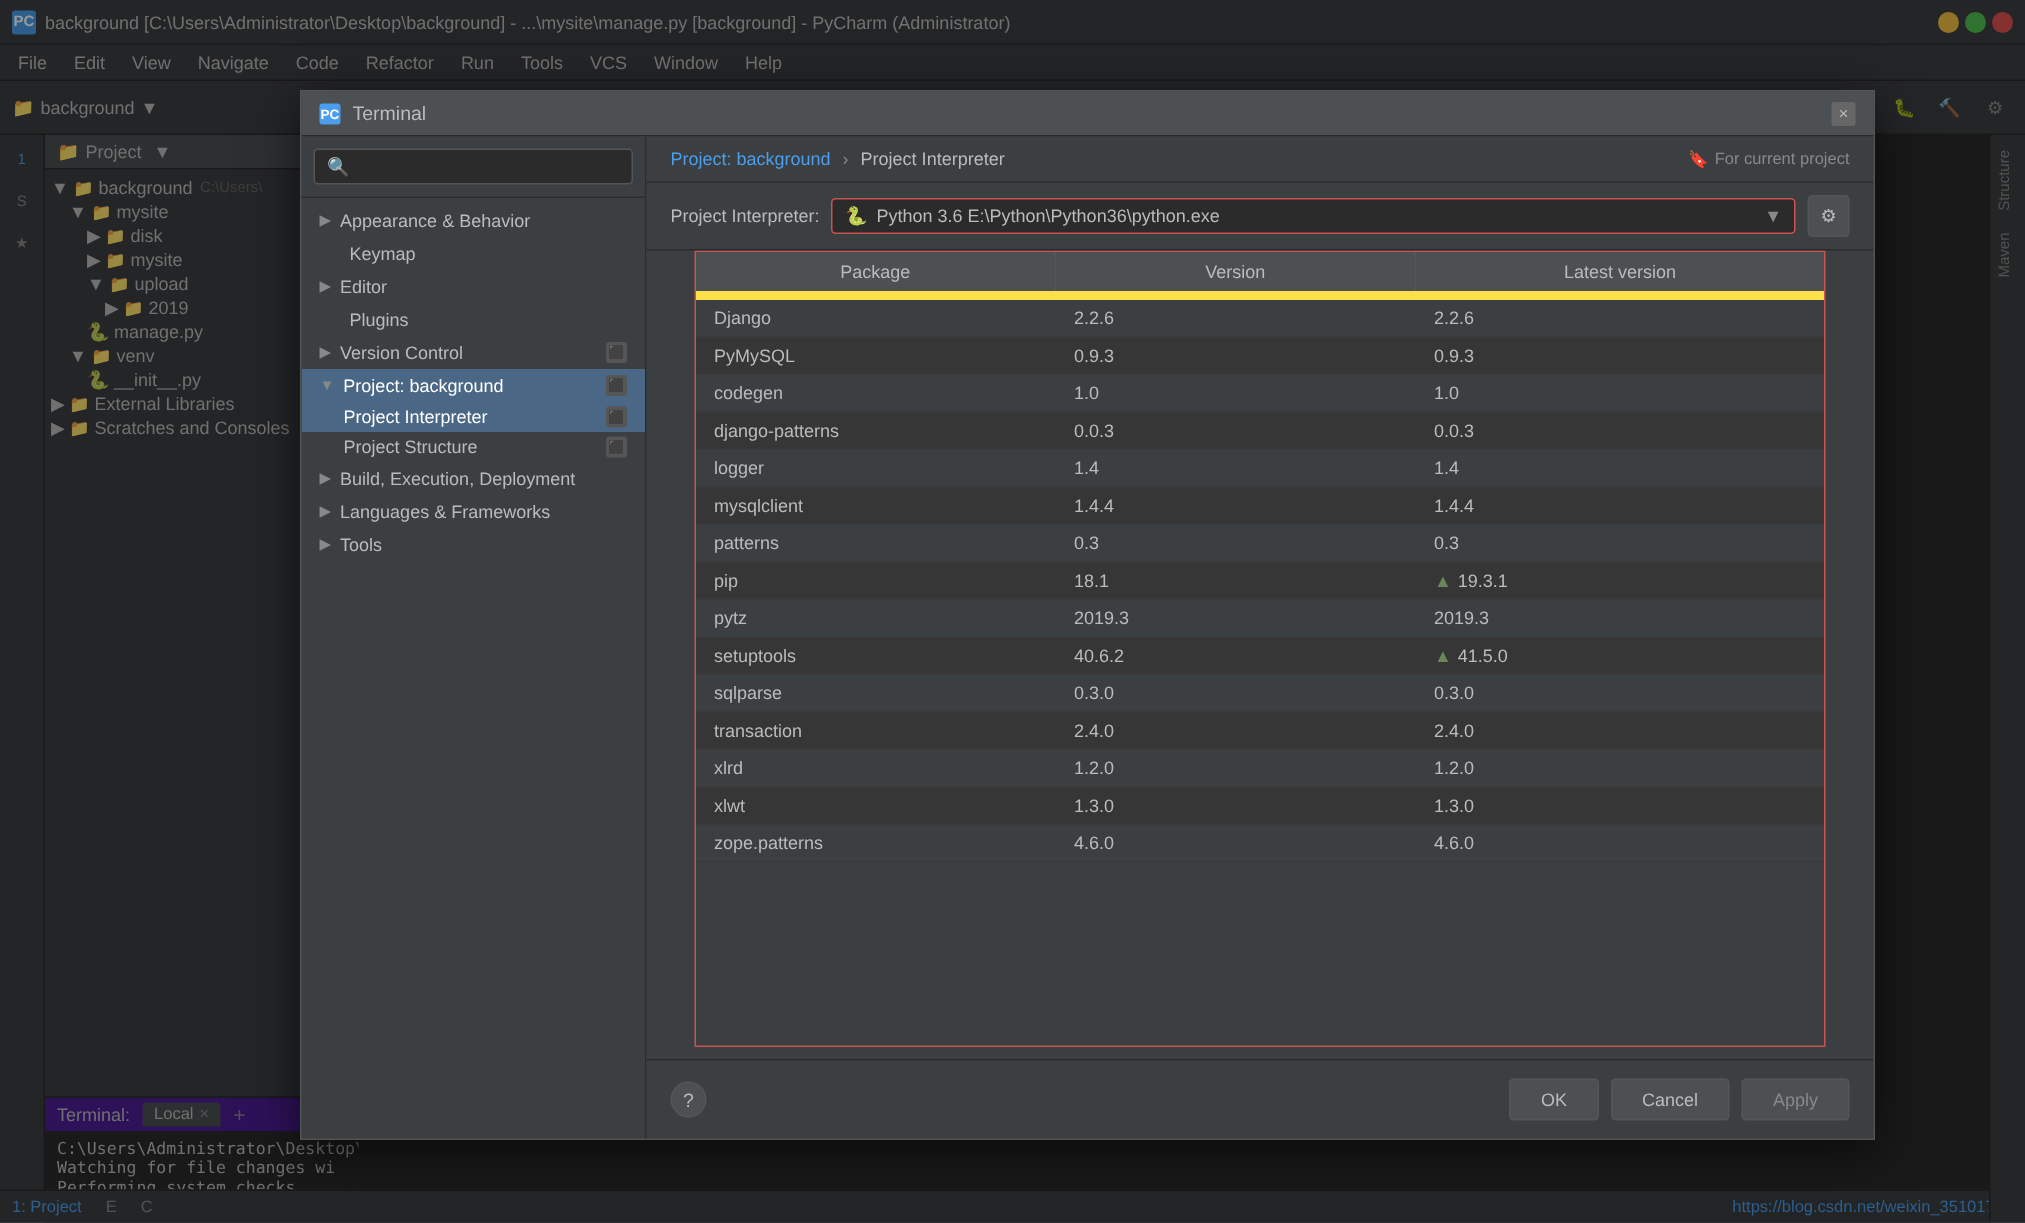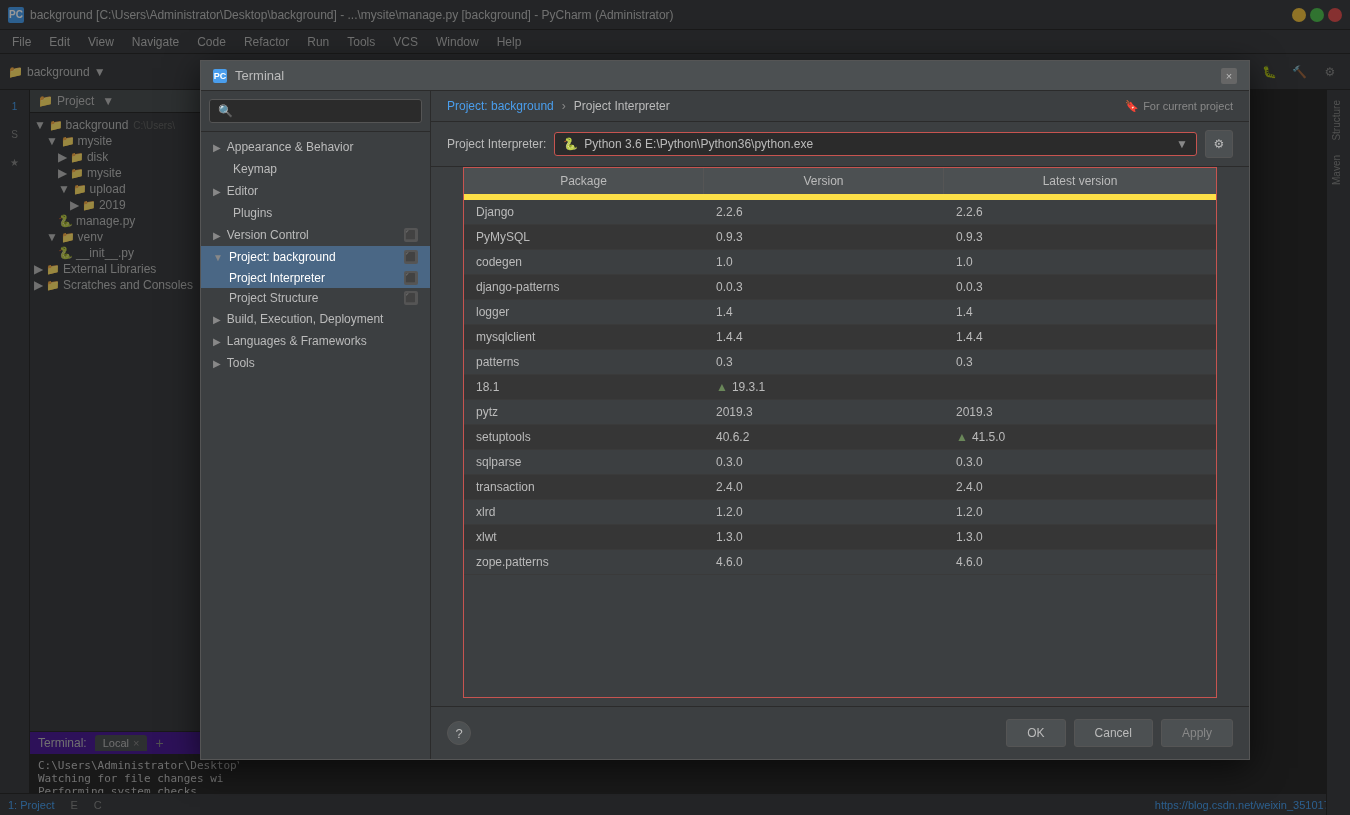--- a/index.html
+++ b/index.html
@@ -823,20 +823,21 @@
                 <div class="package-cell">mysqlclient</div>
                 <div class="package-cell">1.4.4</div>
                 <div class="package-cell">1.4.4</div>
               </div>
               <div class="package-row">
                 <div class="package-cell">patterns</div>
                 <div class="package-cell">0.3</div>
                 <div class="package-cell">0.3</div>
               </div>
               <div class="package-row">
+                <div class="package-cell">pip</div>
                 <div class="package-cell">18.1</div>
                 <div class="package-cell has-update">
                   <span style="color:#6a8759;">▲</span> 
                   <span>19.3.1</span>
                 </div>
               </div>
               <div class="package-row">
                 <div class="package-cell">pytz</div>
                 <div class="package-cell">2019.3</div>
                 <div class="package-cell">2019.3</div>

